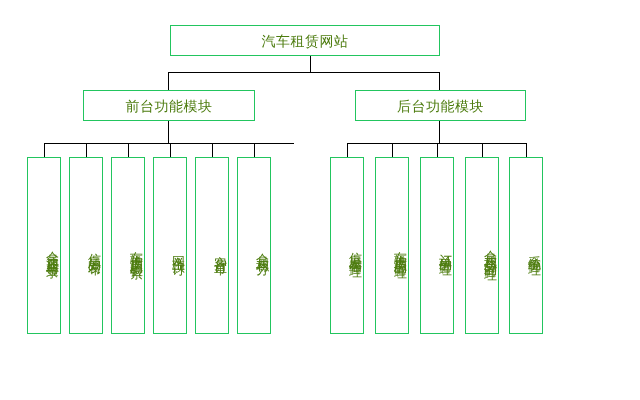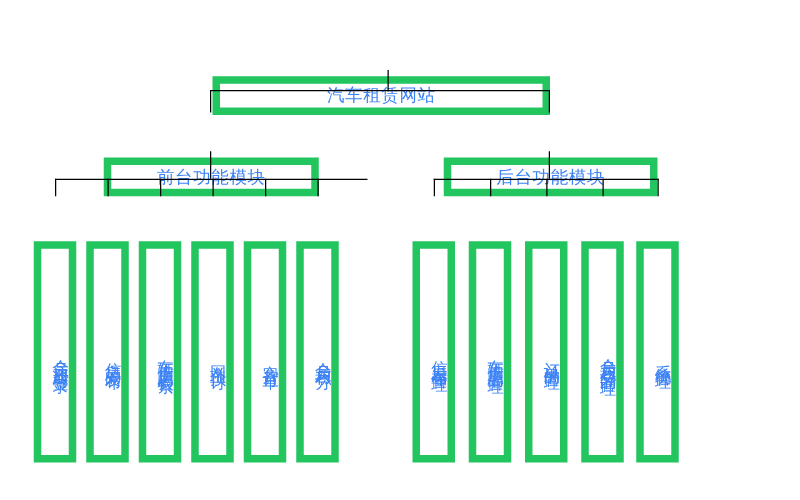--- a/index.html
+++ b/index.html
@@ -11,27 +11,26 @@
     position: relative;
     width: 640px;
     height: 400px;
     background: #ffffff;
     font-family: "DejaVu Sans", "Liberation Sans", sans-serif;
     overflow: hidden;
   }
   .node {
     position: absolute;
     box-sizing: border-box;
-    border: 6px solid #22c55e;
+    border: 1px solid #22c55e;
     background: #ffffff;
     display: flex;
     align-items: center;
     justify-content: center;
-    color: #3b82f6;
-    margin-top: 36px;
+    color: #4d7c0f;
   }
   
   .node.horiz {
     font-size: 14px;
     letter-spacing: 0.5px;
     line-height: 1;
     white-space: nowrap;
   }
   #root-node {
     left: 170px;

